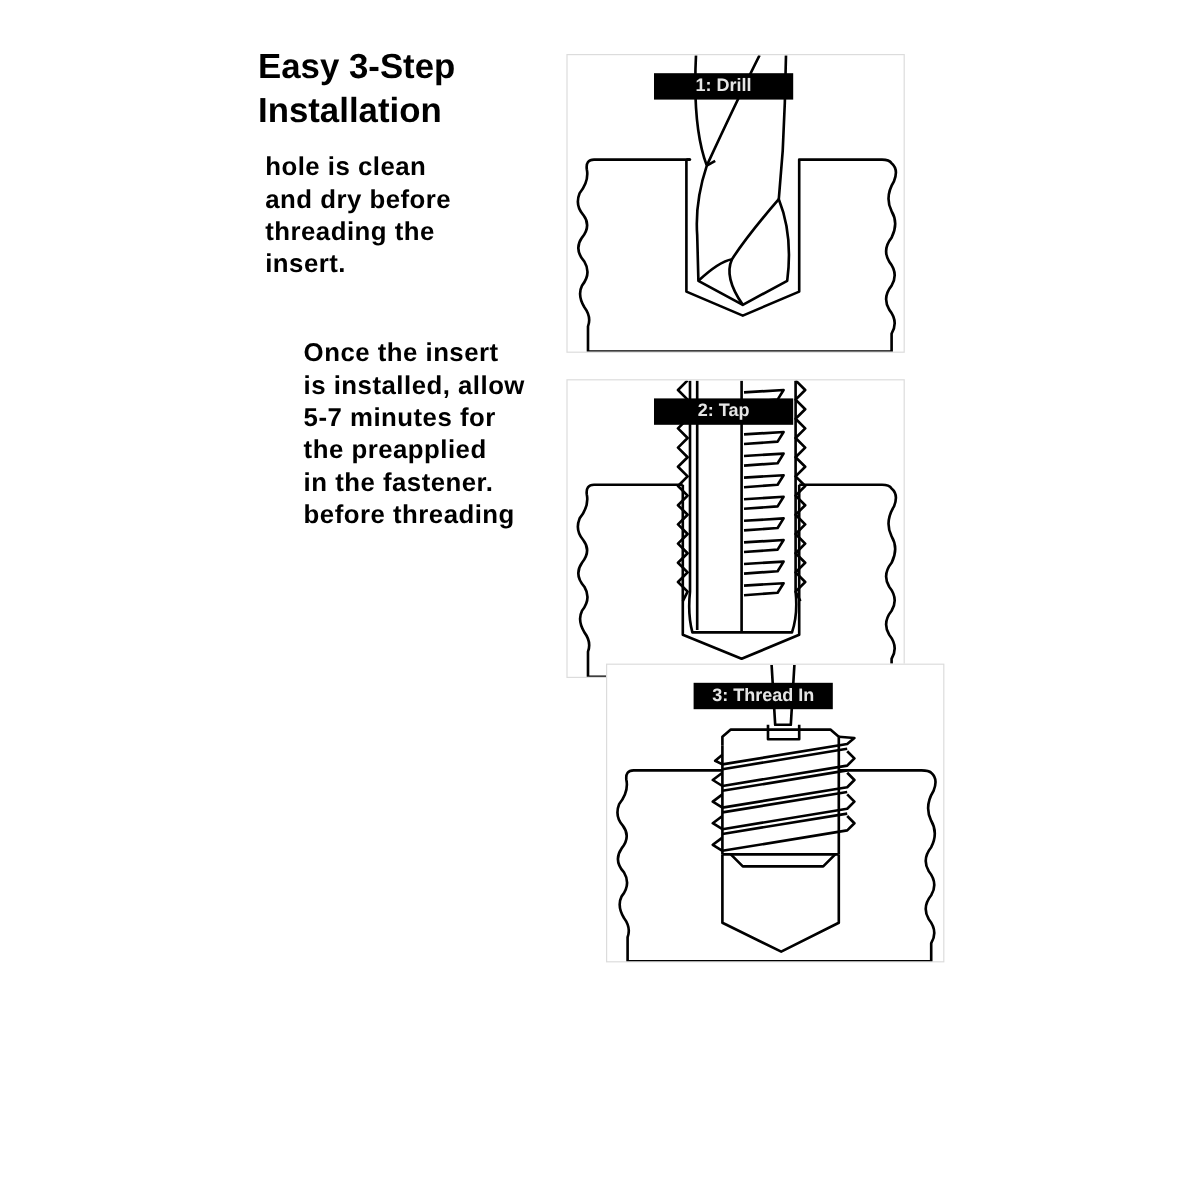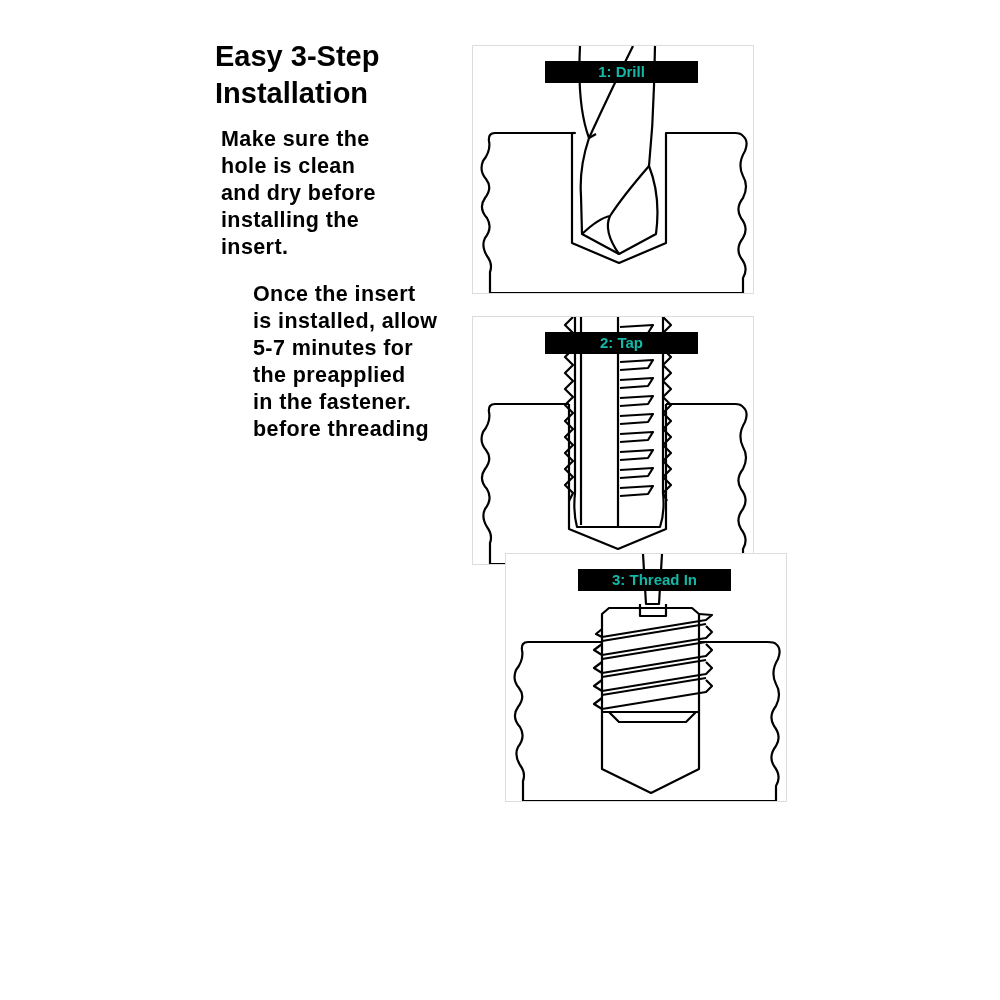--- a/index.html
+++ b/index.html
@@ -3,35 +3,34 @@
 <meta charset="utf-8">
 <style>
   html, body { margin:0; padding:0; background:#ffffff; }
   body { width:1000px; height:1000px; position:relative; overflow:hidden; font-family:"Liberation Sans", sans-serif; color:#000; }
   .title { position:absolute; left:215px; top:38px; width:225px; text-align:left; font-weight:bold; font-size:29px; line-height:37px; }
   .para { position:absolute; left:221px; width:240px; font-weight:bold; font-size:21.5px; line-height:27px; letter-spacing:0.4px; }
   .para1 { top:126px; }
   .para2 { top:281px;margin-left:32px; }
   .panel { position:absolute; left:472px; width:282px; height:249px; border:1px solid #dcdcdc; box-sizing:border-box; background:#fff; overflow:hidden; }
   .panel svg { position:absolute; left:0; top:0; }
-  .label { position:absolute; left:72px; top:15px; width:153px; height:22px; background:#000; color:#14b8a6; font-weight:bold; font-size:15px; line-height:22px; text-align:center; }
+  .label { position:absolute; left:72px; top:15px; width:116px; height:22px; background:#000; color:#e5e5e5; font-weight:bold; font-size:15px; line-height:22px; text-align:center; }
 </style>
 </head>
 <body>
 
 <div class="title">
   <div>Easy 3-Step</div>
   <div>Installation</div>
 </div>
 
 <div class="para para1">
-  <div>Make sure the</div>
   <div>hole is clean</div>
   <div>and dry before</div>
-  <div>installing the</div>
+  <div>threading the</div>
   <div>insert.</div>
 </div>
 
 <div class="para para2">
   <div>Once the insert</div>
   <div>is installed, allow</div>
   <div>5-7 minutes for</div>
   <div>the preapplied</div>
   <div>in the fastener.</div>
   <div>before threading</div>

